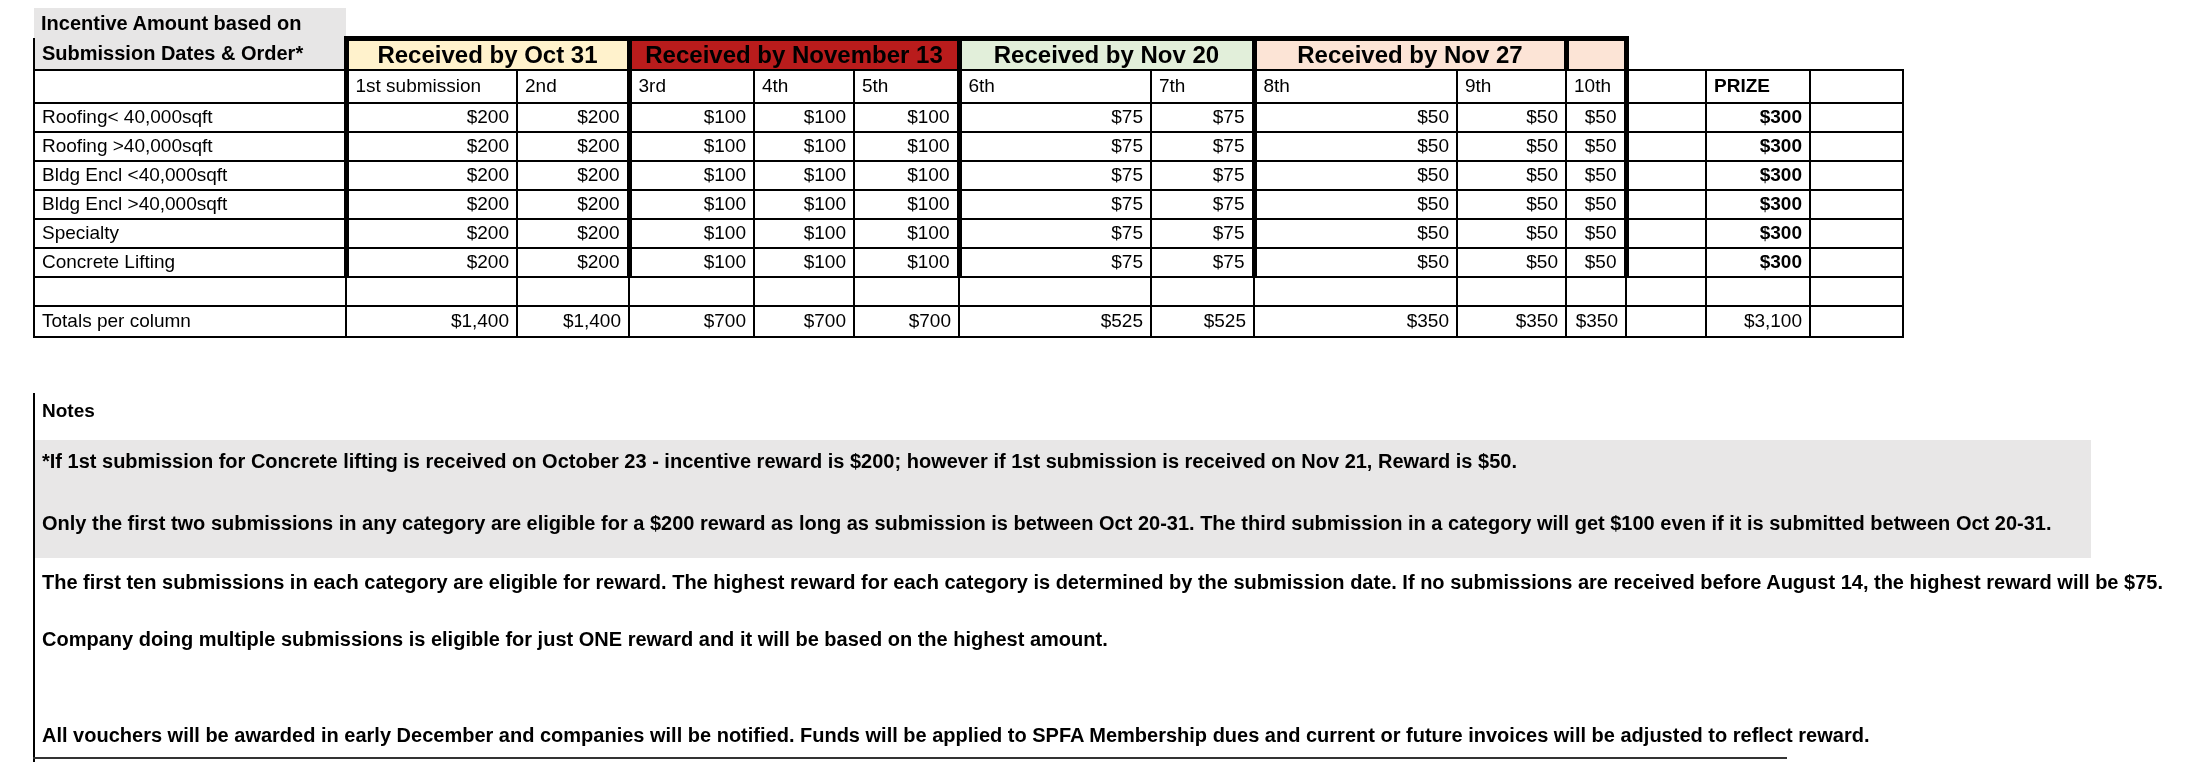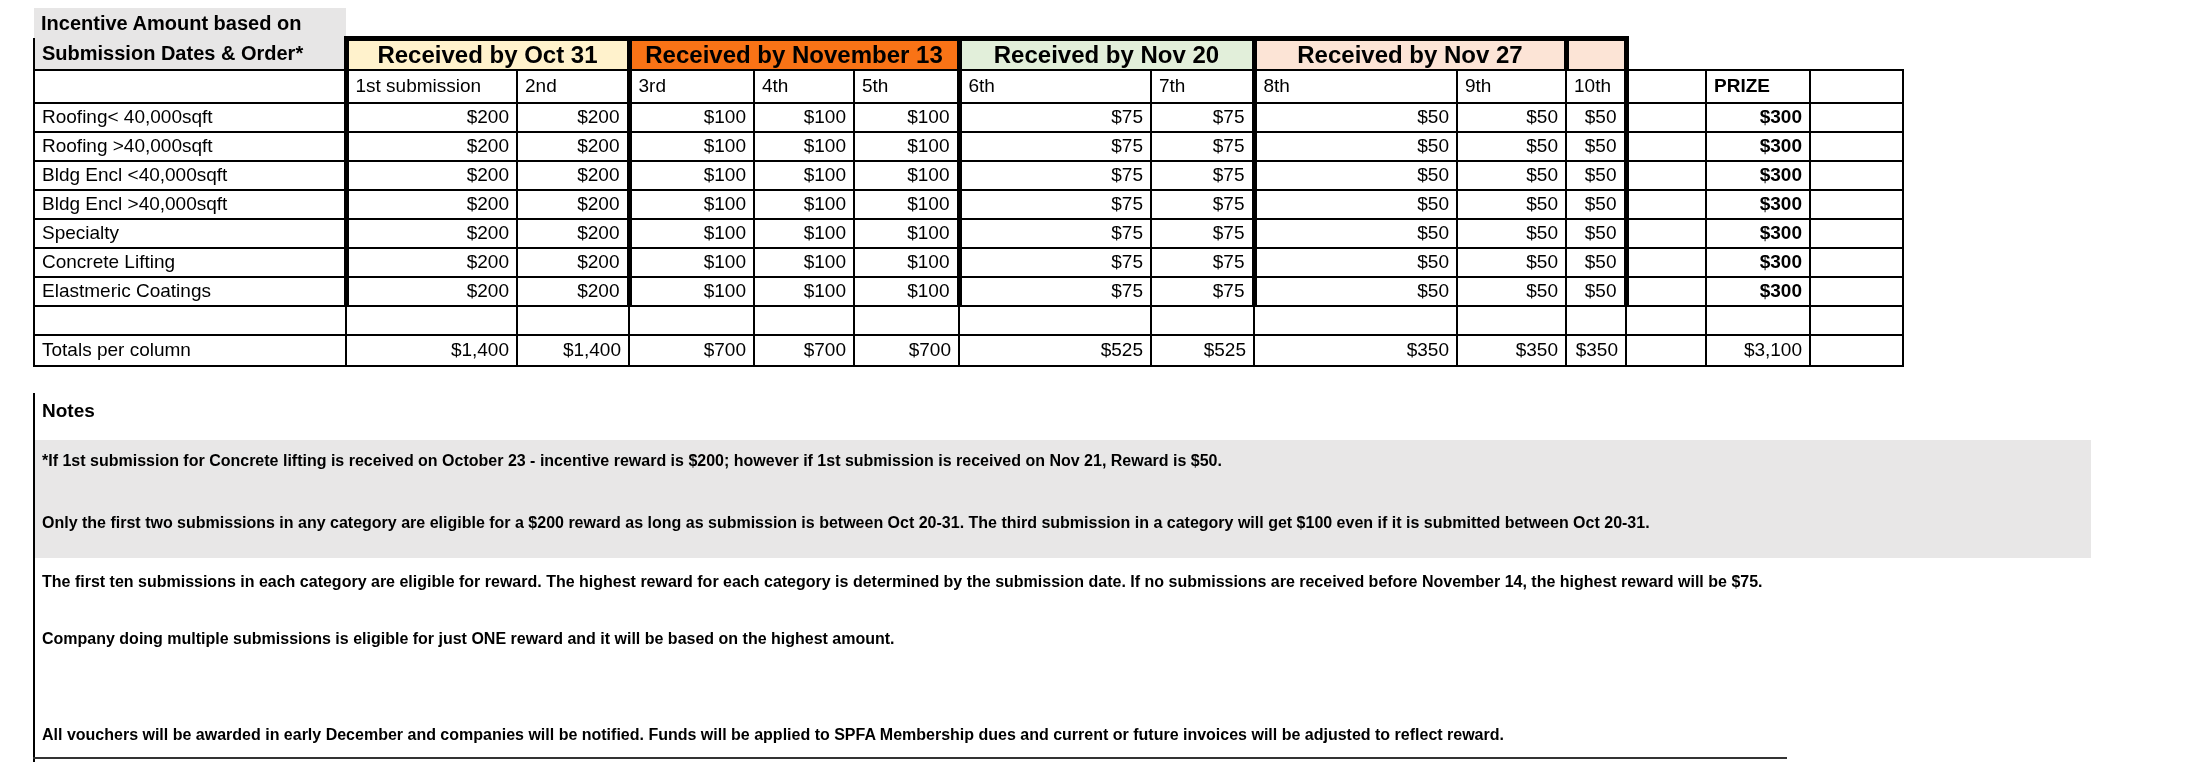--- a/index.html
+++ b/index.html
@@ -33,21 +33,21 @@
   .colh{text-align:left;}
   .r1{height:30px;}
   .r2{height:29px;}
   .r3{height:33px;}
   .dr{height:29px;}
   .blankr{height:29px;}
   .totr{height:31px;}
   
   .left-rule{position:absolute;left:33px;top:393px;height:369px;width:0;border-left:2px solid #000;}
   .notes-gray{position:absolute;left:35px;top:440px;width:2056px;height:118px;background:#E8E7E7;}
-  .note{position:absolute;left:42px;margin:0;font-size:16px;font-weight:bold;line-height:22px;white-space:nowrap;}
+  .note{position:absolute;left:42px;margin:0;font-size:20px;font-weight:bold;line-height:22px;white-space:nowrap;}
   .notes-heading{position:absolute;left:42px;top:400px;margin:0;font-size:19px;font-weight:bold;}
   .n0{top:450px;}
   .n1{top:512px;text-align:center;}
   .n2{top:571px;}
   .n3{top:628px;}
   .n4{top:684px;}
   .n5{top:724px;}
   .bottom-rule{position:absolute;left:33px;top:757px;width:1754px;height:0;border-top:2px solid #333;}
 </style>
 </head>
@@ -75,21 +75,21 @@
 
     <tbody>
         <tr class="r1">
       <td class="nb gray ttl lab">Incentive Amount based on</td>
       <td class="nb" colspan="13"></td>
     </tr>
 
     <tr class="r2">
       <td class="gray ttl lab" style="border-left:2px solid #000;border-bottom:2px solid #000;">Submission Dates &amp; Order*</td>
       <td class="b grp tk-t tk-l" style="background:#FFF2CC" colspan="2">Received by Oct 31</td>
-      <td class="b grp tk-t tk-l" style="background:#f97316" colspan="3">Received by November 13</td>
+      <td class="b grp tk-t tk-l" style="background:#b91c1c" colspan="3">Received by November 13</td>
       <td class="b grp tk-t tk-l" style="background:#E2EFDA" colspan="2">Received by Nov 20</td>
       <td class="b grp tk-t tk-l" style="background:#FCE4D6" colspan="2">Received by Nov 27</td>
       <td class="b grp tk-t tk-l tk-r" style="background:#FCE4D6"></td>
       <td class="nb" colspan="3"></td>
     </tr>
 
     <tr class="r3">
       <td class="b"></td>
       <td class="b colh tk-l">1st submission</td>
       <td class="b colh">2nd</td>
@@ -197,36 +197,20 @@
           <td class="b num">$100</td>
           <td class="b num tk-l">$75</td>
           <td class="b num">$75</td>
           <td class="b num tk-l">$50</td>
           <td class="b num">$50</td>
           <td class="b num tk-r">$50</td>
           <td class="b"></td>
           <td class="b num prize">$300</td>
           <td class="b"></td>
         </tr>
-        <tr class="dr">
-          <td class="b lab">Elastmeric Coatings</td>
-          <td class="b num tk-l">$200</td>
-          <td class="b num">$200</td>
-          <td class="b num tk-l">$100</td>
-          <td class="b num">$100</td>
-          <td class="b num">$100</td>
-          <td class="b num tk-l">$75</td>
-          <td class="b num">$75</td>
-          <td class="b num tk-l">$50</td>
-          <td class="b num">$50</td>
-          <td class="b num tk-r">$50</td>
-          <td class="b"></td>
-          <td class="b num prize">$300</td>
-          <td class="b"></td>
-        </tr>
         <tr class="blankr">
           <td class="b"></td>
           <td class="b"></td>
           <td class="b"></td>
           <td class="b"></td>
           <td class="b"></td>
           <td class="b"></td>
           <td class="b"></td>
           <td class="b"></td>
           <td class="b"></td>
@@ -254,18 +238,18 @@
         </tr>
       </tbody>
   </table>
 
   <div class="left-rule"></div>
   <div class="notes-gray"></div>
 
   <p class="notes-heading">Notes</p>
   <p class="note n0">*If 1st submission for Concrete lifting is received on October 23 - incentive reward is $200; however if 1st submission is received on Nov 21, Reward is $50.</p>
   <p class="note n1">Only the first two submissions in any category are eligible for a $200 reward as long as submission is between Oct 20-31.  The third submission in a category will get $100 even if it is submitted between Oct 20-31.</p>
-  <p class="note n2">The first ten submissions in each category are eligible for reward. The highest reward for each category is determined by the submission date.  If no submissions are received before November 14, the highest reward will be $75.</p>
+  <p class="note n2">The first ten submissions in each category are eligible for reward. The highest reward for each category is determined by the submission date.  If no submissions are received before August 14, the highest reward will be $75.</p>
   <p class="note n3">Company doing multiple submissions is eligible for just ONE reward and it will be based on the highest amount.</p>
   <p class="note n5">All vouchers will be awarded in early December and companies will be notified. Funds will be applied to SPFA Membership dues and current or future invoices will be adjusted to reflect reward.</p>
 
   <div class="bottom-rule"></div>
 </div>
 
 </body></html>

